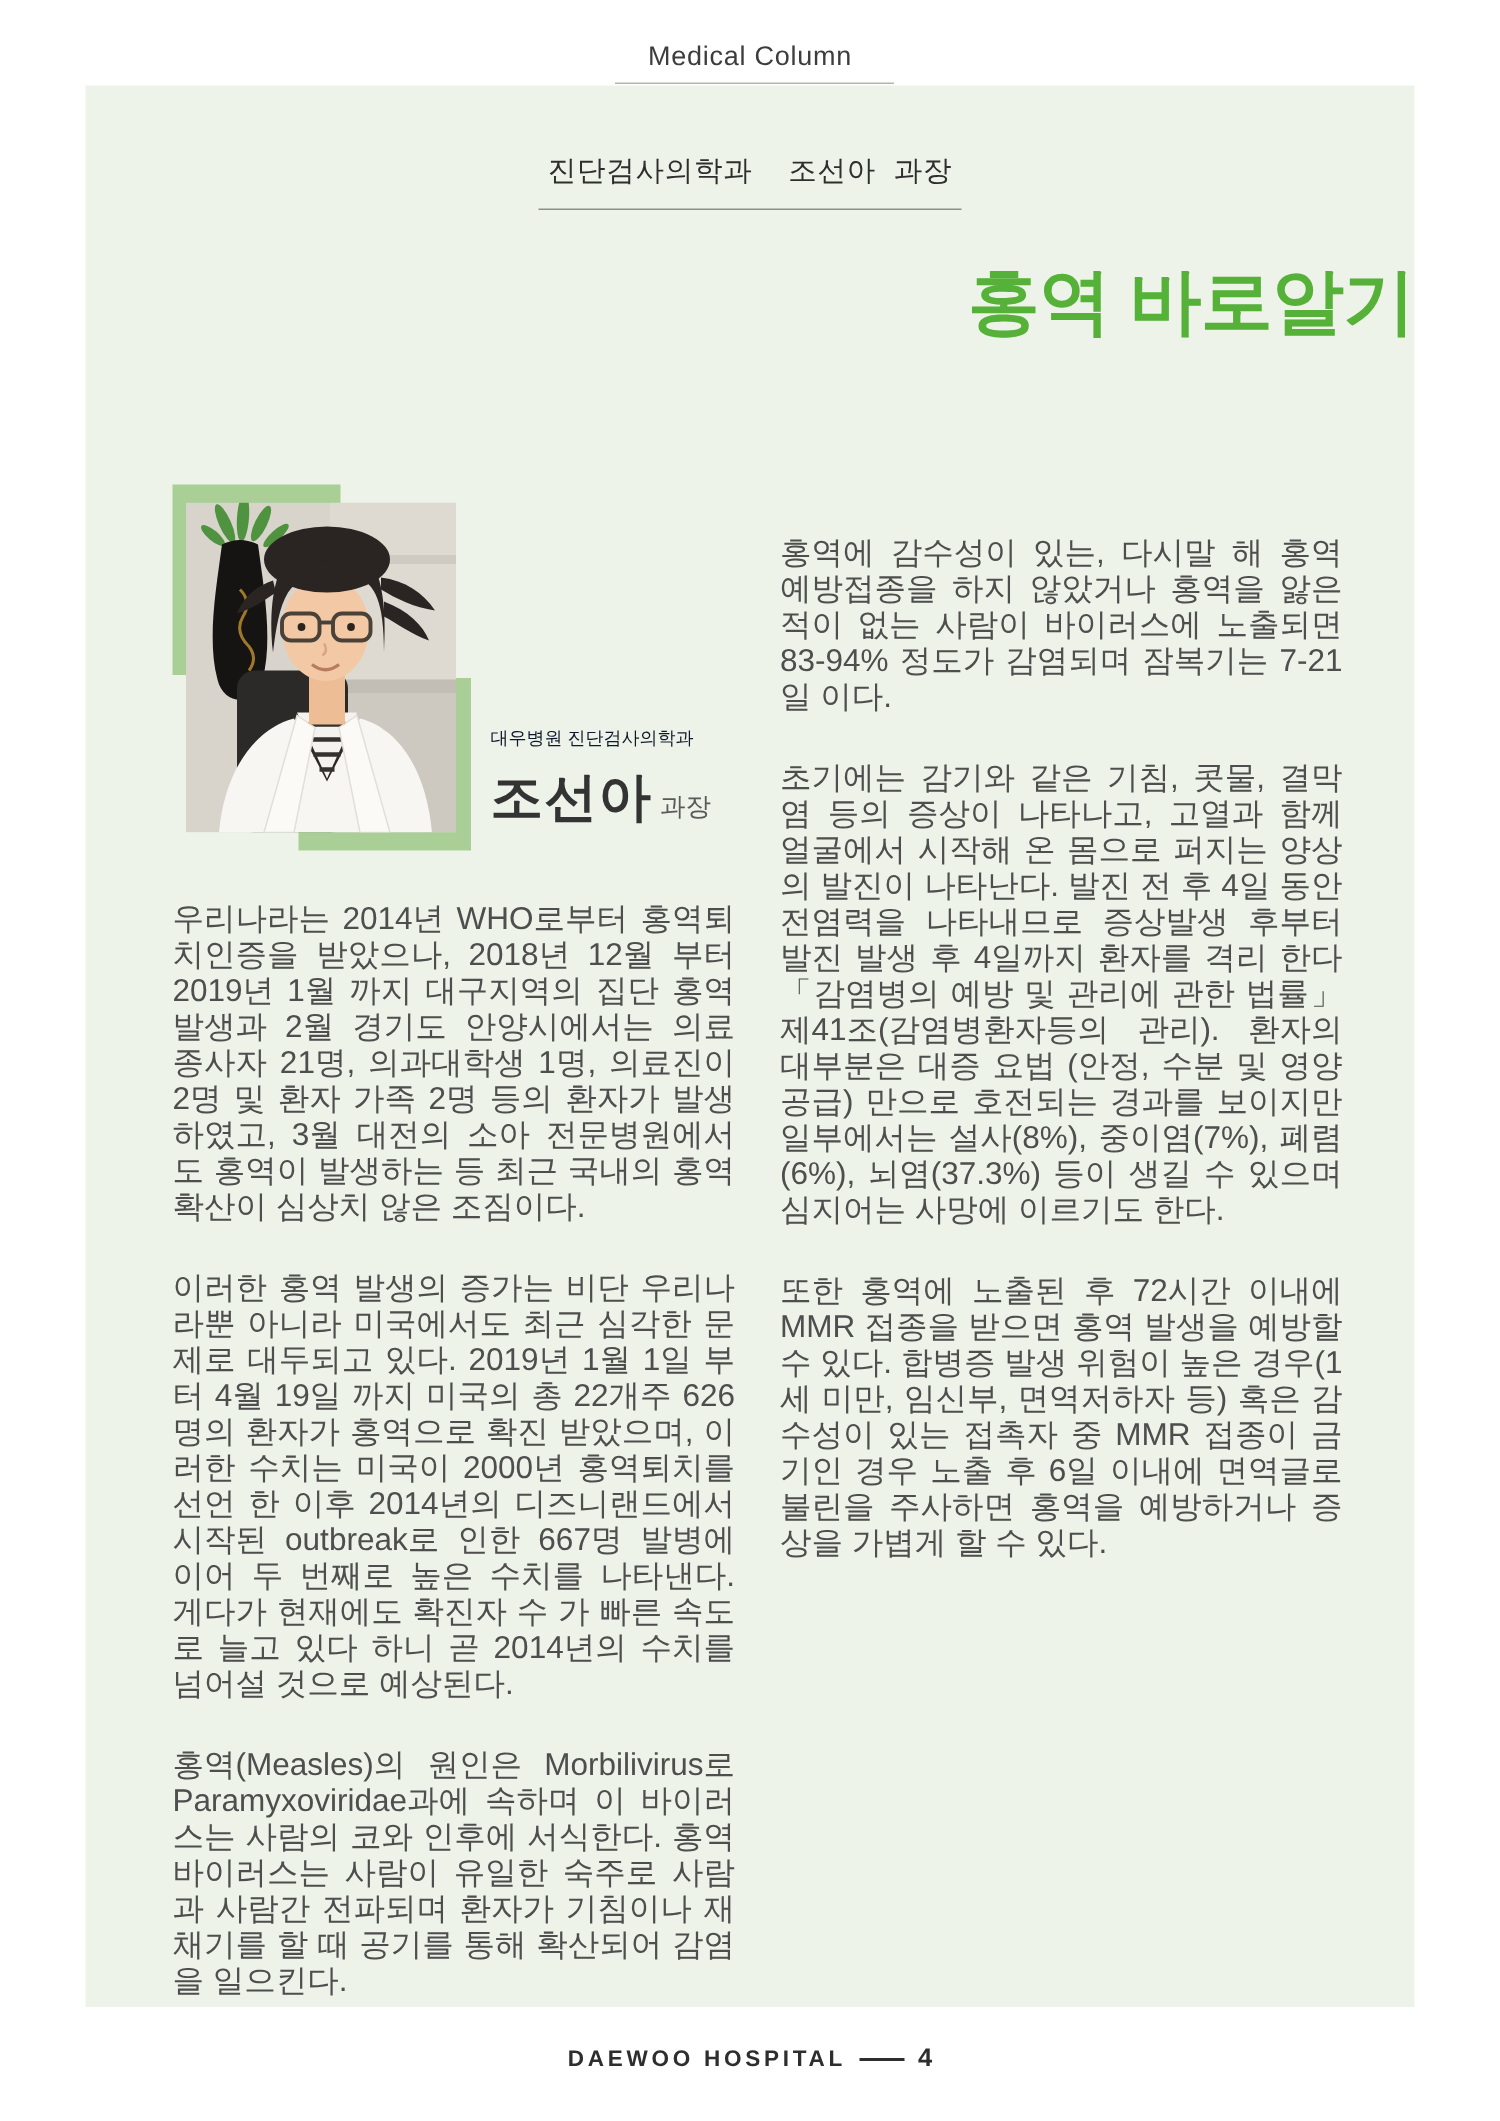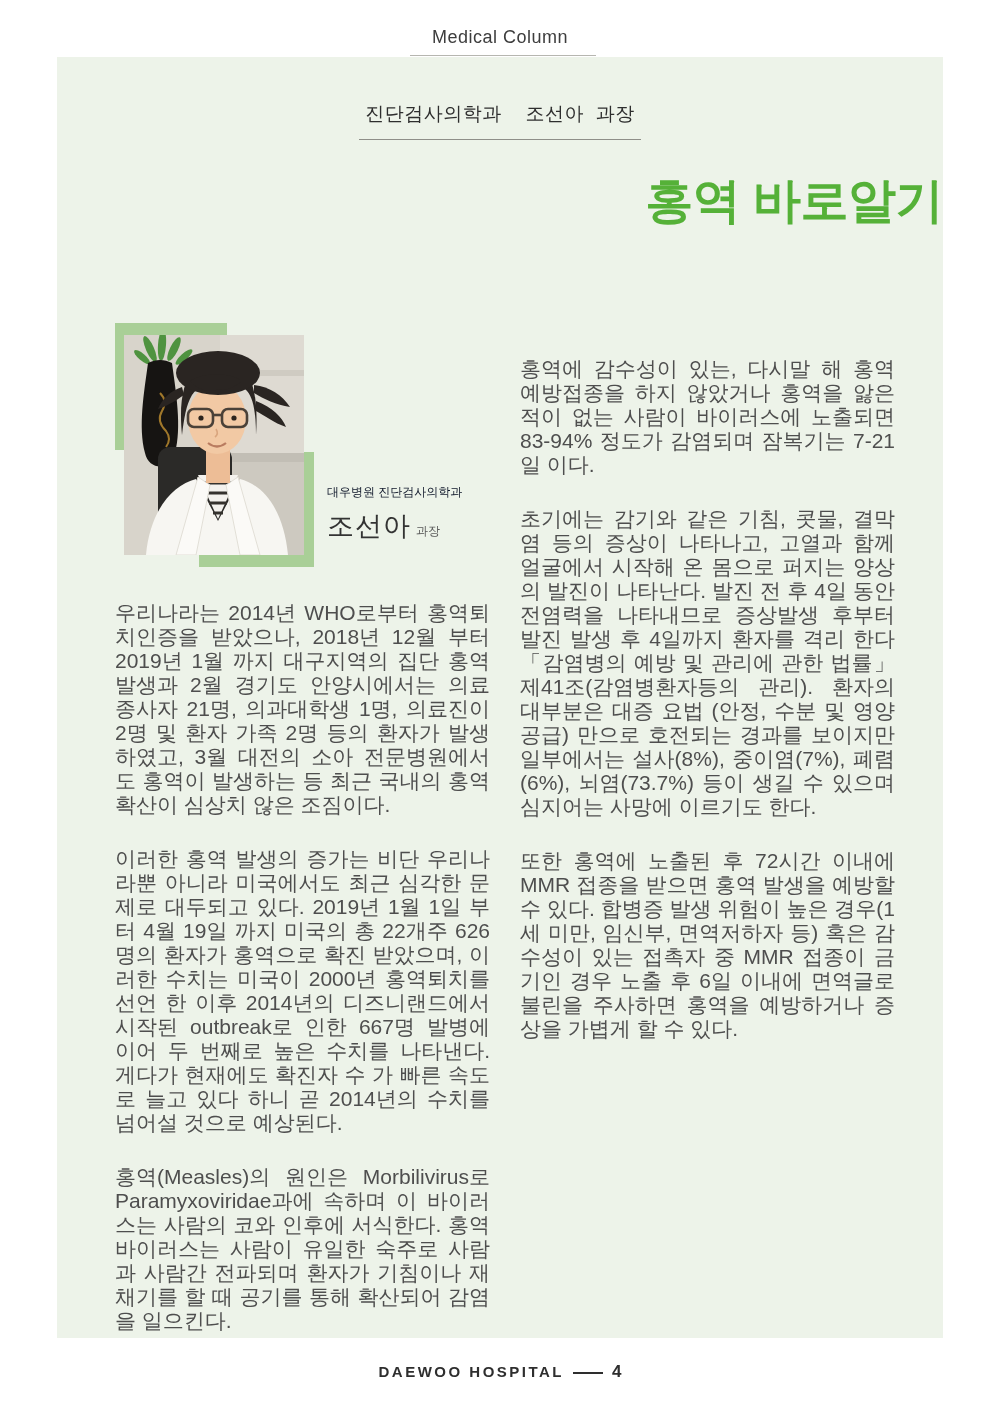--- a/index.html
+++ b/index.html
@@ -35,22 +35,22 @@
 
   
   .photo-area { position:relative; width:375px; height:278px; }
   .sq-back  { position:absolute; left:0;  top:0;    width:112px; height:127px; background:#a9cf97; }
   .sq-front { position:absolute; left:84px; top:129px; width:115px; height:115px; background:#a9cf97; }
   .photo { position:absolute; left:9px; top:12px; width:180px; height:220px; overflow:hidden; }
   .photo svg { display:block; width:100%; height:100%; }
 
   .caption { position:absolute; left:212px; top:161px; white-space:nowrap; }
   .caption-affil { font-size:12px; color:#0f172a; margin-bottom:7px; }
-  .caption-name  { font-size:27px; font-weight:normal; color:#333333; letter-spacing:1px; }
-  .caption-pos   { font-size:12px; color:#5a5a5a; margin-left:5px; }
+  .caption-name  { font-size:35px; font-weight:bold; color:#333333; letter-spacing:1px; }
+  .caption-pos   { font-size:17px; color:#5a5a5a; margin-left:5px; }
 
   
   .footer { position:absolute; top:1362px; left:0; right:0; text-align:center;
             font-weight:bold; color:#2e2e2e; }
   .footer-brand { font-size:15px; letter-spacing:2.5px;margin-top:20px; }
   .footer-line  { display:inline-block; width:30px; height:2px; background:#2e2e2e;
                   margin:0 9px; vertical-align:3px; }
   .footer-page  { font-size:17px; }
 </style>
 </head>
@@ -147,21 +147,21 @@
           </div>
         </div>
 
         <p class="body-p">우리나라는 2014년 WHO로부터 홍역퇴치인증을 받았으나, 2018년 12월 부터 2019년 1월 까지 대구지역의 집단 홍역 발생과 2월 경기도 안양시에서는 의료 종사자 21명, 의과대학생 1명, 의료진이 2명 및 환자 가족 2명 등의 환자가 발생 하였고, 3월 대전의 소아 전문병원에서도 홍역이 발생하는 등 최근 국내의 홍역 확산이 심상치 않은 조짐이다.</p>
         <p class="body-p">이러한 홍역 발생의 증가는 비단 우리나라뿐 아니라 미국에서도 최근 심각한 문제로 대두되고 있다. 2019년 1월 1일 부터 4월 19일 까지 미국의 총 22개주 626명의 환자가 홍역으로 확진 받았으며, 이러한 수치는 미국이 2000년 홍역퇴치를 선언 한 이후 2014년의 디즈니랜드에서 시작된 outbreak로 인한 667명 발병에 이어 두 번째로 높은 수치를 나타낸다. 게다가 현재에도 확진자 수 가 빠른 속도로 늘고 있다 하니 곧 2014년의 수치를 넘어설 것으로 예상된다.</p>
         <p class="body-p">홍역(Measles)의 원인은 Morbilivirus로 Paramyxoviridae과에 속하며 이 바이러스는 사람의 코와 인후에 서식한다. 홍역 바이러스는 사람이 유일한 숙주로 사람과 사람간 전파되며 환자가 기침이나 재채기를 할 때 공기를 통해 확산되어 감염을 일으킨다.</p>
       </div>
 
       <div class="col col-right">
         <p class="body-p">홍역에 감수성이 있는, 다시말 해 홍역 예방접종을 하지 않았거나 홍역을 앓은 적이 없는 사람이 바이러스에 노출되면 83-94% 정도가 감염되며 잠복기는 7-21일 이다.</p>
-        <p class="body-p">초기에는 감기와 같은 기침, 콧물, 결막염 등의 증상이 나타나고, 고열과 함께 얼굴에서 시작해 온 몸으로 퍼지는 양상의 발진이 나타난다. 발진 전 후 4일 동안 전염력을 나타내므로 증상발생 후부터 발진 발생 후 4일까지 환자를 격리 한다 「감염병의 예방 및 관리에 관한 법률」 제41조(감염병환자등의 관리). 환자의 대부분은 대증 요법 (안정, 수분 및 영양 공급) 만으로 호전되는 경과를 보이지만 일부에서는 설사(8%), 중이염(7%), 폐렴(6%), 뇌염(73.7%) 등이 생길 수 있으며 심지어는 사망에 이르기도 한다.</p>
+        <p class="body-p">초기에는 감기와 같은 기침, 콧물, 결막염 등의 증상이 나타나고, 고열과 함께 얼굴에서 시작해 온 몸으로 퍼지는 양상의 발진이 나타난다. 발진 전 후 4일 동안 전염력을 나타내므로 증상발생 후부터 발진 발생 후 4일까지 환자를 격리 한다 「감염병의 예방 및 관리에 관한 법률」 제41조(감염병환자등의 관리). 환자의 대부분은 대증 요법 (안정, 수분 및 영양 공급) 만으로 호전되는 경과를 보이지만 일부에서는 설사(8%), 중이염(7%), 폐렴(6%), 뇌염(37.3%) 등이 생길 수 있으며 심지어는 사망에 이르기도 한다.</p>
         <p class="body-p">또한 홍역에 노출된 후 72시간 이내에 MMR 접종을 받으면 홍역 발생을 예방할 수 있다. 합병증 발생 위험이 높은 경우(1세 미만, 임신부, 면역저하자 등) 혹은 감수성이 있는 접촉자 중 MMR 접종이 금기인 경우 노출 후 6일 이내에 면역글로불린을 주사하면 홍역을 예방하거나 증상을 가볍게 할 수 있다.</p>
       </div>
 
     </div>
   </main>
 
   <div class="footer">
     <span class="footer-brand">DAEWOO HOSPITAL</span><span class="footer-line"></span><span class="footer-page">4</span>
   </div>
 

